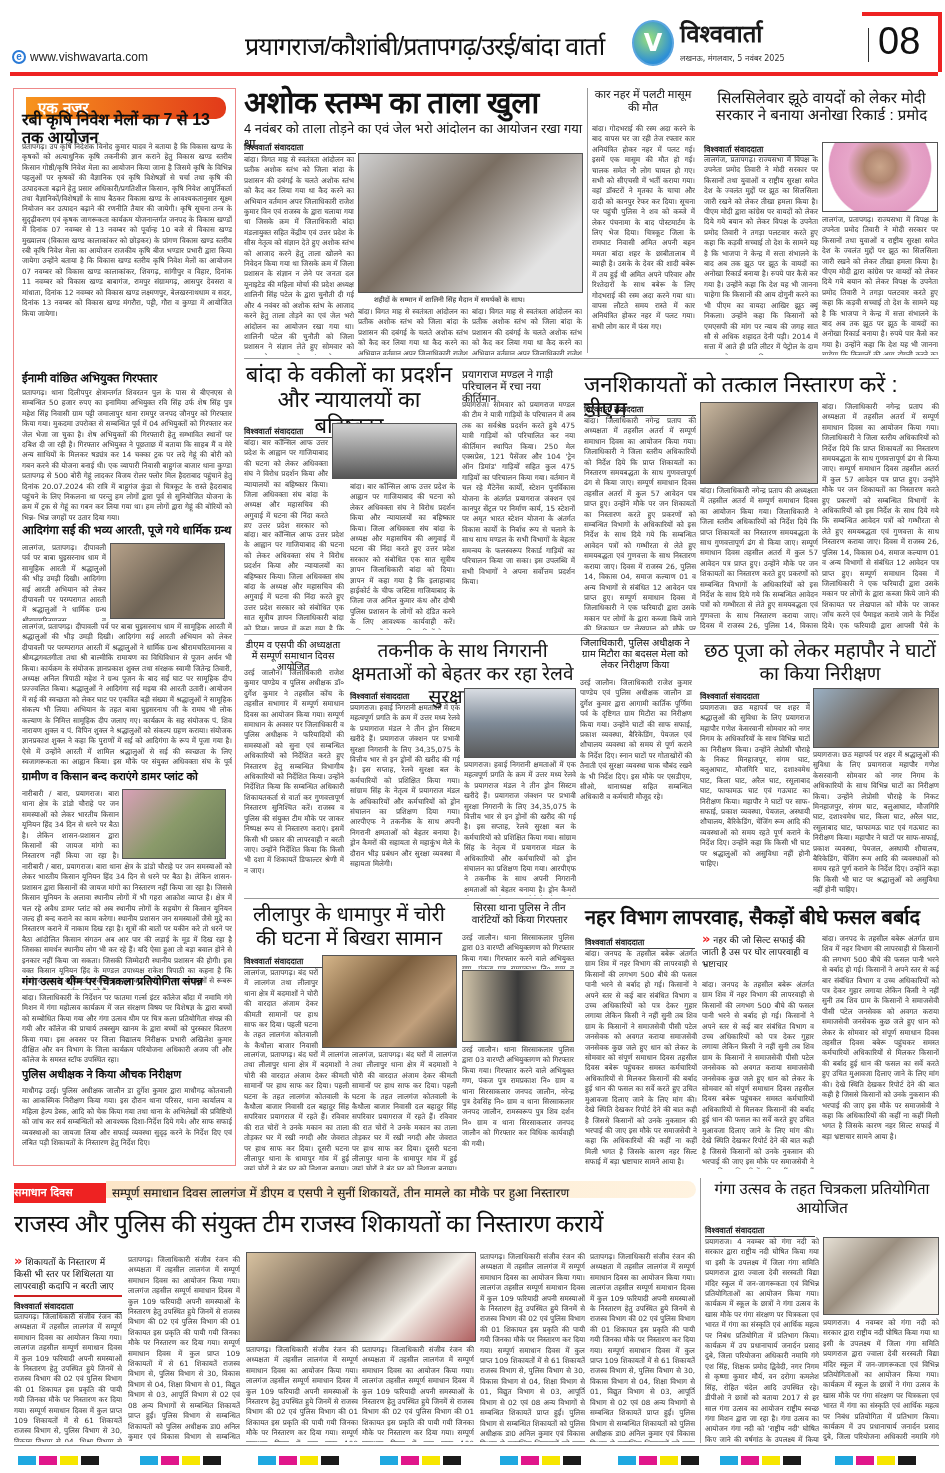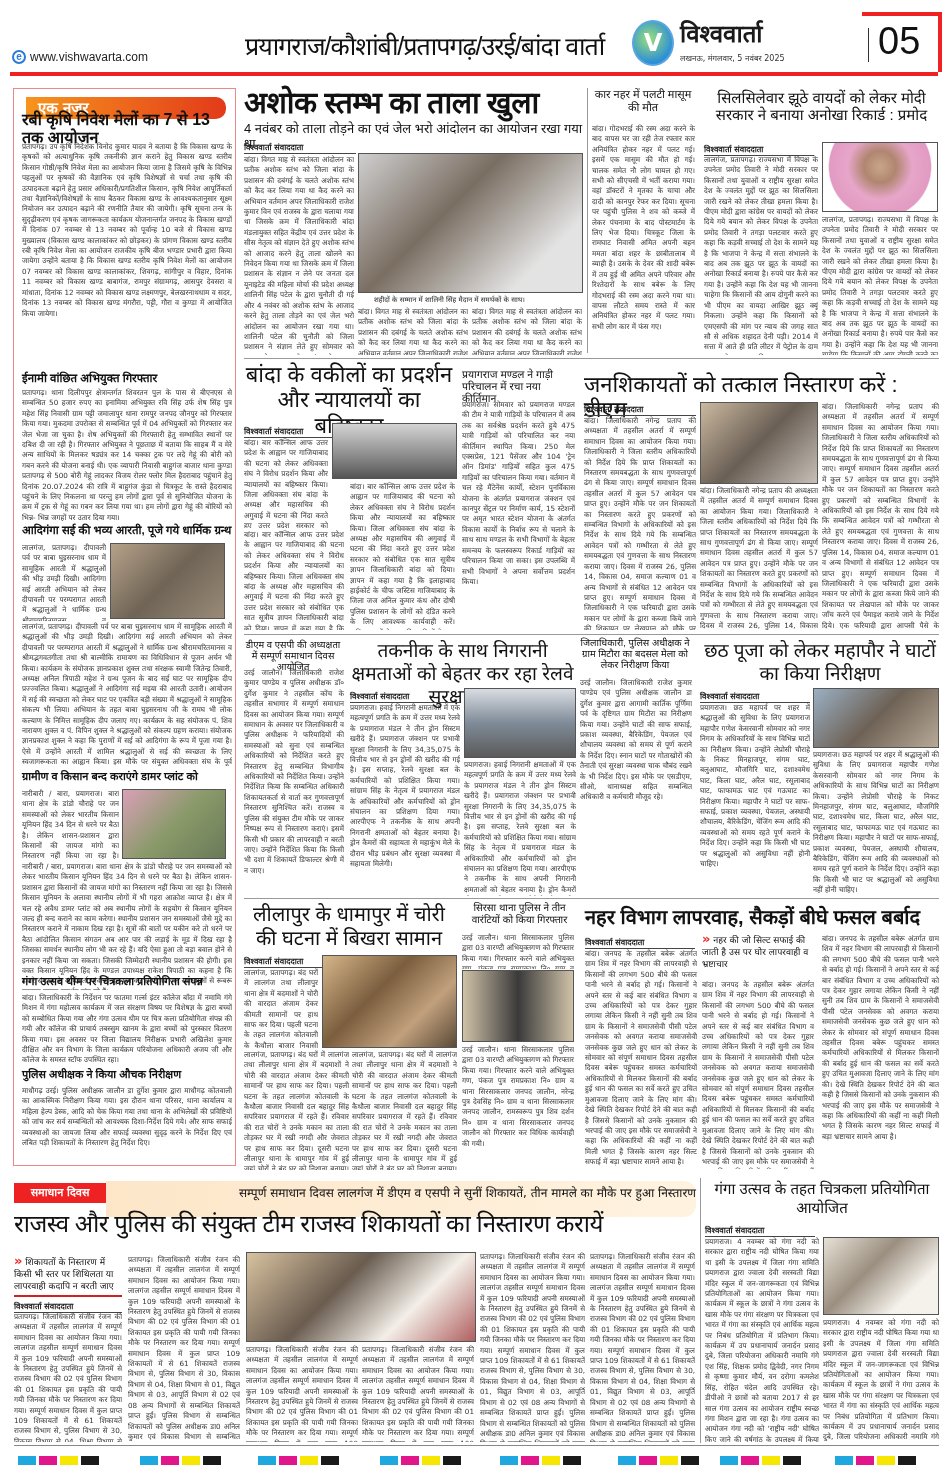--- a/index.html
+++ b/index.html
@@ -18,41 +18,41 @@
 .red-rule{left:10px;top:72px;width:928px;height:4px;background:#e22;}
 .side-box{left:13px;top:88px;width:223px;height:1078px;border:1px solid #e88;background:#fff;}
 .ek-najar{left:26px;top:97px;width:200px;height:22px;background:linear-gradient(90deg,#f7941d 0,#e23a1a 100%);border-radius:0 10px 10px 0;color:#fff;font-weight:bold;font-size:15px;padding-left:12px;line-height:22px;}
 .hd{font-family:"Liberation Sans",sans-serif;color:#111;font-weight:bold;line-height:1.15;}
 .txt{font-size:7.2px;line-height:10.4px;color:#333;text-align:justify;overflow:hidden;}
 .byline{font-size:8px;font-weight:bold;color:#222;border-bottom:1px solid #444;padding-bottom:1px;}
 .photo{background:linear-gradient(135deg,#b7a28a,#6f6456 50%,#9a8b78);border:1px solid #555;}
 .caption{font-size:7px;color:#222;}
 .vrule{width:1px;background:#999;}
 .hrule{height:1px;background:#999;}
-.samadhan-tag{left:14px;top:1183px;width:92px;height:20px;background:#e22;color:#fff;font-size:11px;font-weight:bold;text-align:center;line-height:20px;}
-.samadhan-bar{left:106px;top:1181px;width:590px;height:36px;background:linear-gradient(90deg,#fde6c8,#fff3e0);border-radius:0 12px 12px 0;font-size:12px;line-height:24px;padding-left:6px;color:#111;text-align:right;}
+.samadhan-tag{left:14px;top:1183px;width:92px;height:20px;background:#e22;color:#fff;font-size:11px;font-weight:bold;text-align:left;line-height:20px;}
+.samadhan-bar{left:106px;top:1181px;width:590px;height:17px;background:linear-gradient(90deg,#fde6c8,#fff3e0);border-radius:0 12px 12px 0;font-size:12px;line-height:24px;padding-left:6px;color:#111;}
 .color-bar{display:flex;gap:3px;align-items:center;}
 .color-bar span{width:18px;height:9px;display:inline-block;}
 .chev{color:#e22;font-weight:bold;font-size:13px;}
 </style>
 </head>
 <body>
 
 <div class="abs masthead"></div>
 <div class="abs site-url">
   <span class="ie-icon">e</span>
   <span>www.vishwavarta.com</span>
 </div>
 <div class="abs region-title">प्रयागराज/कौशांबी/प्रतापगढ़/उरई/बांदा वार्ता</div>
 <div class="abs logo">V</div>
 <div class="abs brand">विश्ववार्ता</div>
 <div class="abs dateline">लखनऊ,   मंगलवार, 5 नवंबर 2025</div>
 <div class="abs page-no-box"></div>
 <div class="abs page-div"></div>
-<div class="abs page-no">05</div>
+<div class="abs page-no">08</div>
 <div class="abs red-rule"></div>
 
 <div class="abs side-box"></div>
 <div class="abs ek-najar">एक नजर</div>
 
 <div class="abs hd" style="left:22px;top:111px;width:210px;font-size:16px;">रबी कृषि निवेश मेलों का 7 से 13 तक आयोजन</div>
 <div class="abs txt" style="left:22px;top:142px;width:210px;height:230px;">प्रतापगढ़। उप कृषि निदेशक विनोद कुमार यादव ने बताया है कि विकास खण्ड के कृषकों को अत्याधुनिक कृषि तकनीकी ज्ञान कराने हेतु विकास खण्ड स्तरीय किसान गोष्ठी/कृषि निवेश मेला का आयोजन किया जाना है जिसमे कृषि के विभिन्न पहलुओं पर कृषकों की वैज्ञानिक एवं कृषि विशेषज्ञों से चर्चा तथा कृषि की उत्पादकता बढ़ाने हेतु प्रसार अधिकारी/प्रगतिशील किसान, कृषि निवेश आपूर्तिकर्ता तथा वैज्ञानिकों/विशेषज्ञों के साथ बैठकर विकास खण्ड के आवश्यकतानुसार सूक्ष्म नियोजन कर उत्पादन बढ़ाने की रणनीति तैयार की जायेगी। कृषि सूचना तन्त्र के सुदृढ़ीकरण एवं कृषक जागरूकता कार्यक्रम योजनान्तर्गत जनपद के विकास खण्डों में दिनांक 07 नवम्बर से 13 नवम्बर को पूर्वान्ह 10 बजे से विकास खण्ड मुख्यालय (विकास खण्ड कालाकांकर को छोड़कर) के प्रांगण विकास खण्ड स्तरीय रबी कृषि निवेश मेला का आयोजन राजकीय कृषि बीज भण्डार प्रभारी द्वारा किया जायेगा उन्होंने बताया है कि विकास खण्ड स्तरीय कृषि निवेश मेलों का आयोजन 07 नवम्बर को विकास खण्ड कालाकांकर, शिवगढ़, सांगीपुर व विहार, दिनांक 11 नवम्बर को विकास खण्ड बाबागंज, रामपुर संग्रामगढ़, आसपुर देवसरा व मांधाता, दिनांक 12 नवम्बर को विकास खण्ड लक्ष्मणपुर, बेलखरनाथधाम व सदर, दिनांक 13 नवम्बर को विकास खण्ड मंगरौरा, पट्टी, गौरा व कुण्डा में आयोजित किया जायेगा।</div>
 
 <div class="abs hd" style="left:22px;top:372px;width:210px;font-size:11.5px;">ईनामी वांछित अभियुक्त गिरफ्तार</div>
 <div class="abs txt" style="left:22px;top:388px;width:210px;height:134px;">प्रतापगढ़। थाना दिलीपपुर क्षेत्रान्तर्गत शिवरतन पुल के पास से बीएनएस से सम्बन्धित 50 हजार रुपए का इनामिया अभियुक्त रवि सिंह उर्फ शेष सिंह पुत्र महेश सिंह निवासी ग्राम पट्टी जमालापुर थाना रामपुर जनपद जौनपुर को गिरफ्तार किया गया। मुकदमा उपरोक्त से सम्बन्धित पूर्व में 04 अभियुक्तों को गिरफ्तार कर जेल भेजा जा चुका है। शेष अभियुक्तों की गिरफ्तारी हेतु सम्भावित स्थानों पर दबिश दी जा रही है। गिरफ्तार अभियुक्त ने पूछताछ में बताया कि साहब मैं व मेरे अन्य साथियों के मिलकर षड्यंत्र कर 14 चक्का ट्रक पर लदे गेहूं की बोरी को गबन करने की योजना बनाई थी। एक व्यापारी निवासी बाहुगंज बाजार थाना कुण्डा प्रतापगढ़ से 500 बोरी गेहूं लादकर विजय रोलर फ्लोर मिल हैदराबाद पहुंचाने हेतु दिनांक 20.07.2024 की रात्रि में बाहुगंज कुंडा से चित्रकूट के रास्ते हैदराबाद पहुंचने के लिए निकलना था परन्तु हम लोगों द्वारा पूर्व से सुनियोजित योजना के क्रम में ट्रक से गेहूं का गबन कर लिया गया था। हम लोगों द्वारा गेहूं की बोरियों को भिन्न- भिन्न जगहों पर उतार दिया गया।</div>

